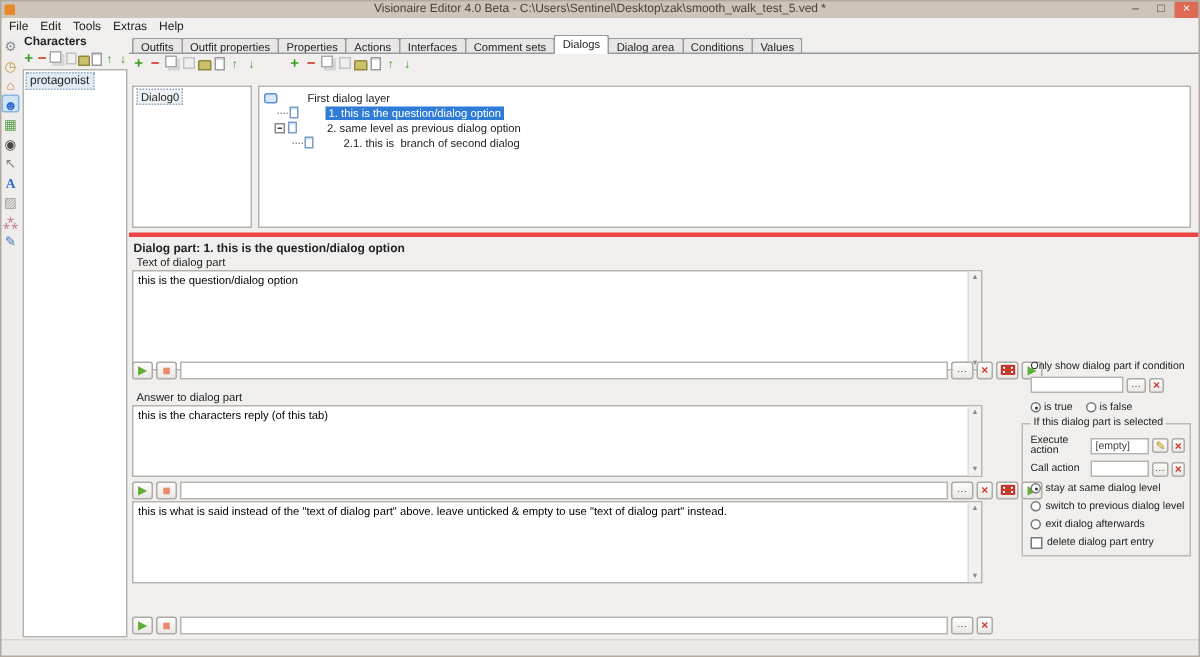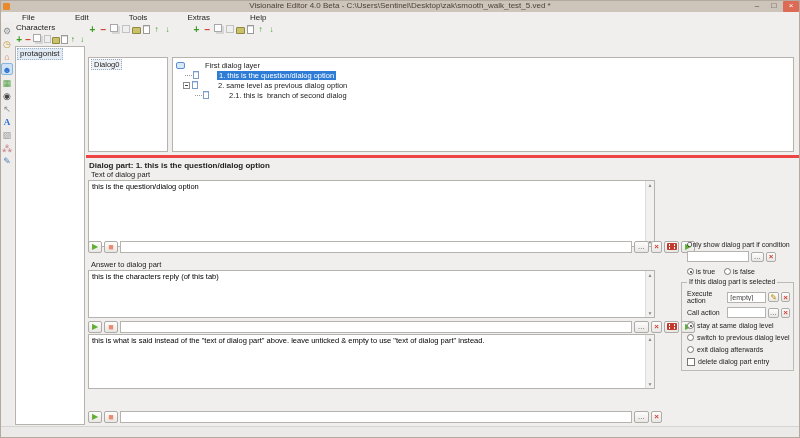--- a/index.html
+++ b/index.html
@@ -10,36 +10,36 @@
 
 .titlebar { position:absolute; top:0; left:0; right:0; height:12px; background:#cdc4ba; display:flex; align-items:center; padding:0 1px 0 3px; }
 .app-icon { width:7px; height:7px; background:#e8892c; border-radius:1px; }
 .title { position:absolute; left:60px; right:60px; text-align:center; font-size:8px; color:#4a4138; line-height:12px; white-space:nowrap; overflow:hidden; }
 .win-controls { margin-left:auto; display:flex; z-index:2; gap:1px; }
 .win-btn { width:16px; height:11px; font-size:8px; line-height:10px; text-align:center; color:#4a4138; }
 .win-btn.close { background:#dd6a55; color:#fff; border-radius:1px; }
 
 
 .menubar { position:absolute; top:12px; left:0; right:0; height:11px; display:flex; padding-left:2px; }
-.menu-item { font-size:8px; line-height:11px; padding:0 20px; }
+.menu-item { font-size:8px; line-height:11px; padding:0 4px; }
 
 
 .left-rail { position:absolute; left:0; top:23px; width:14px; bottom:12px; background:#eeedeb; }
 .rail-icon { display:block; width:12px; height:12px; margin:1px; font-size:9px; line-height:12px; text-align:center; border:1px solid transparent; border-radius:2px; }
 .rail-icon.selected { background:#cfe3f6; border-color:#84b6e0; }
 .rail-icon:nth-child(1){color:#8a8e94;} .rail-icon:nth-child(2){color:#c79a3b;}
 .rail-icon:nth-child(3){color:#cc6f3a;} .rail-icon:nth-child(4){color:#2f6fd0;}
 .rail-icon:nth-child(5){color:#57a04b;} .rail-icon:nth-child(6){color:#444;}
 .rail-icon:nth-child(7){color:#888;} .rail-icon:nth-child(8){color:#2f6fd0;font-weight:bold;font-family:"Liberation Serif",serif;}
 .rail-icon:nth-child(9){color:#9a9a9a;} .rail-icon:nth-child(10){color:#c77f8a;}
 .rail-icon:nth-child(11){color:#4a7ab5;}
 
 
 .char-panel { position:absolute; left:14px; top:23px; width:72px; bottom:12px; }
-.char-title { font-size:8px; height:10px; line-height:10px; padding-left:2px; }
+.char-title { font-size:8px; height:10px; line-height:10px; padding-left:2px;font-weight:bold; }
 .char-toolbar { display:flex; align-items:center; height:12px; padding-left:1px; gap:1px; }
 .char-list { position:absolute; left:1px; right:1px; top:23px; bottom:1px; background:#fff; border:1px solid #b6b3af; }
 .char-item { margin:1px; padding:0 2px; font-size:8px; line-height:10px; width:max-content; background:#e2eaf3; border:1px dotted #9ab0c8; }
 
 
 .tbi { width:9px; height:11px; font-size:10px; line-height:11px; text-align:center; font-weight:bold; }
 .tbi.add { color:#3a9d23; } .tbi.remove { color:#d23b2f; }
 .tbi.up,.tbi.down { color:#3a9d23; font-size:8px; }
 .ico-dup { width:8px; height:8px; border:1px solid #a8a8a8; background:#fdfdfd; box-shadow:2px 2px 0 #d6d6d6; margin:0 2px 2px 0; }
 .ico-dup2 { width:8px; height:8px; border:1px solid #c2c2c2; background:#efefef; }
@@ -161,20 +161,32 @@
     <span class="tbi up">↑</span>
     <span class="tbi down">↓</span>
   </div>
   <div class="char-list">
     <div class="char-item">protagonist</div>
   </div>
 </div>
 
 <div class="main">
 
+  <div class="tabs">
+    <span class="tab">Outfits</span>
+    <span class="tab">Outfit properties</span>
+    <span class="tab">Properties</span>
+    <span class="tab">Actions</span>
+    <span class="tab">Interfaces</span>
+    <span class="tab">Comment sets</span>
+    <span class="tab active">Dialogs</span>
+    <span class="tab">Dialog area</span>
+    <span class="tab">Conditions</span>
+    <span class="tab">Values</span>
+  </div>
 
   <div class="toolbar">
     <div class="tb-group">
       <span class="tbi add">+</span>
       <span class="tbi remove">−</span>
       <span class="ico-dup"></span>
       <span class="ico-dup2"></span>
       <span class="ico-folder"></span>
       <span class="ico-page"></span>
       <span class="tbi up">↑</span>

